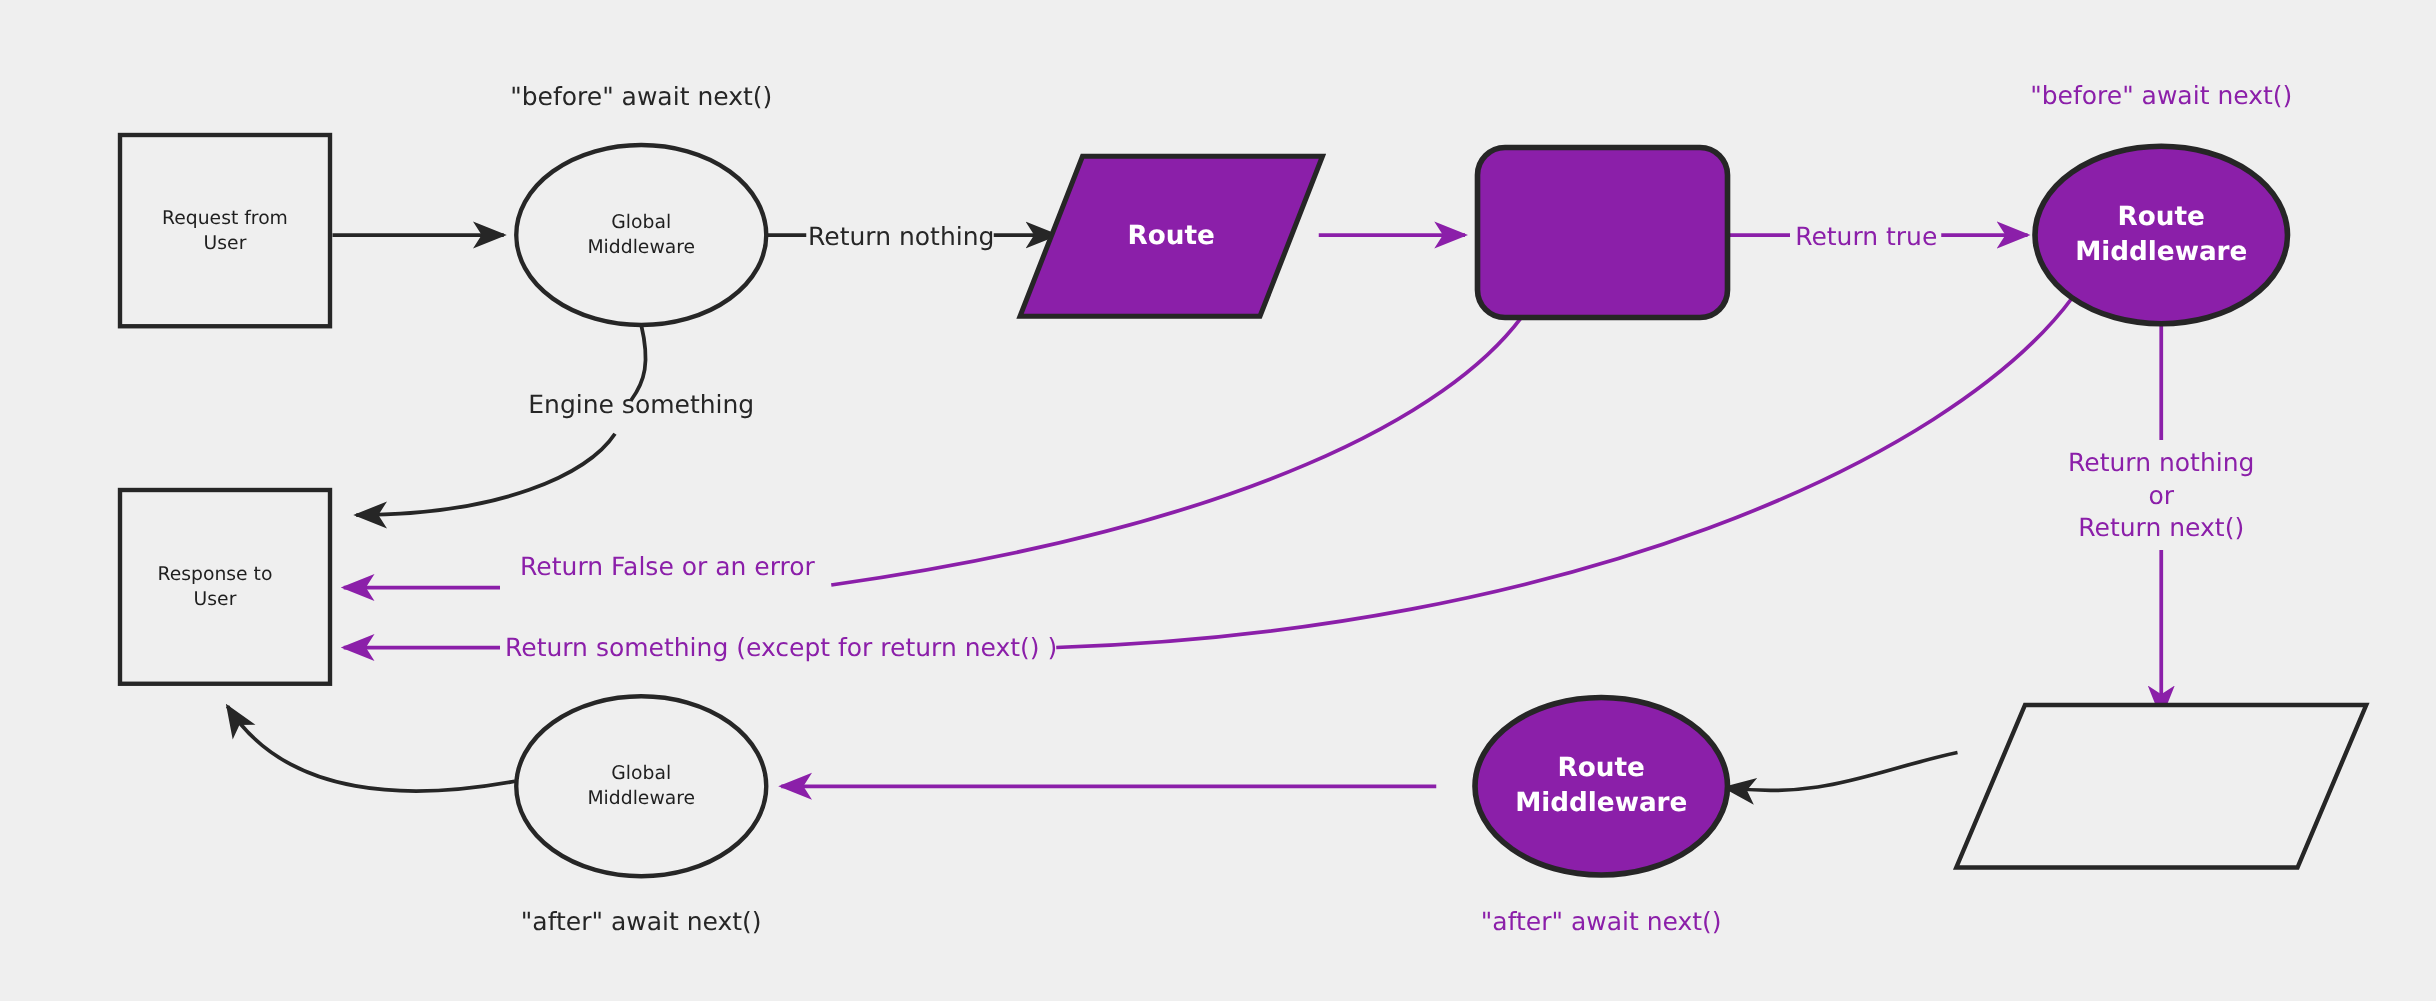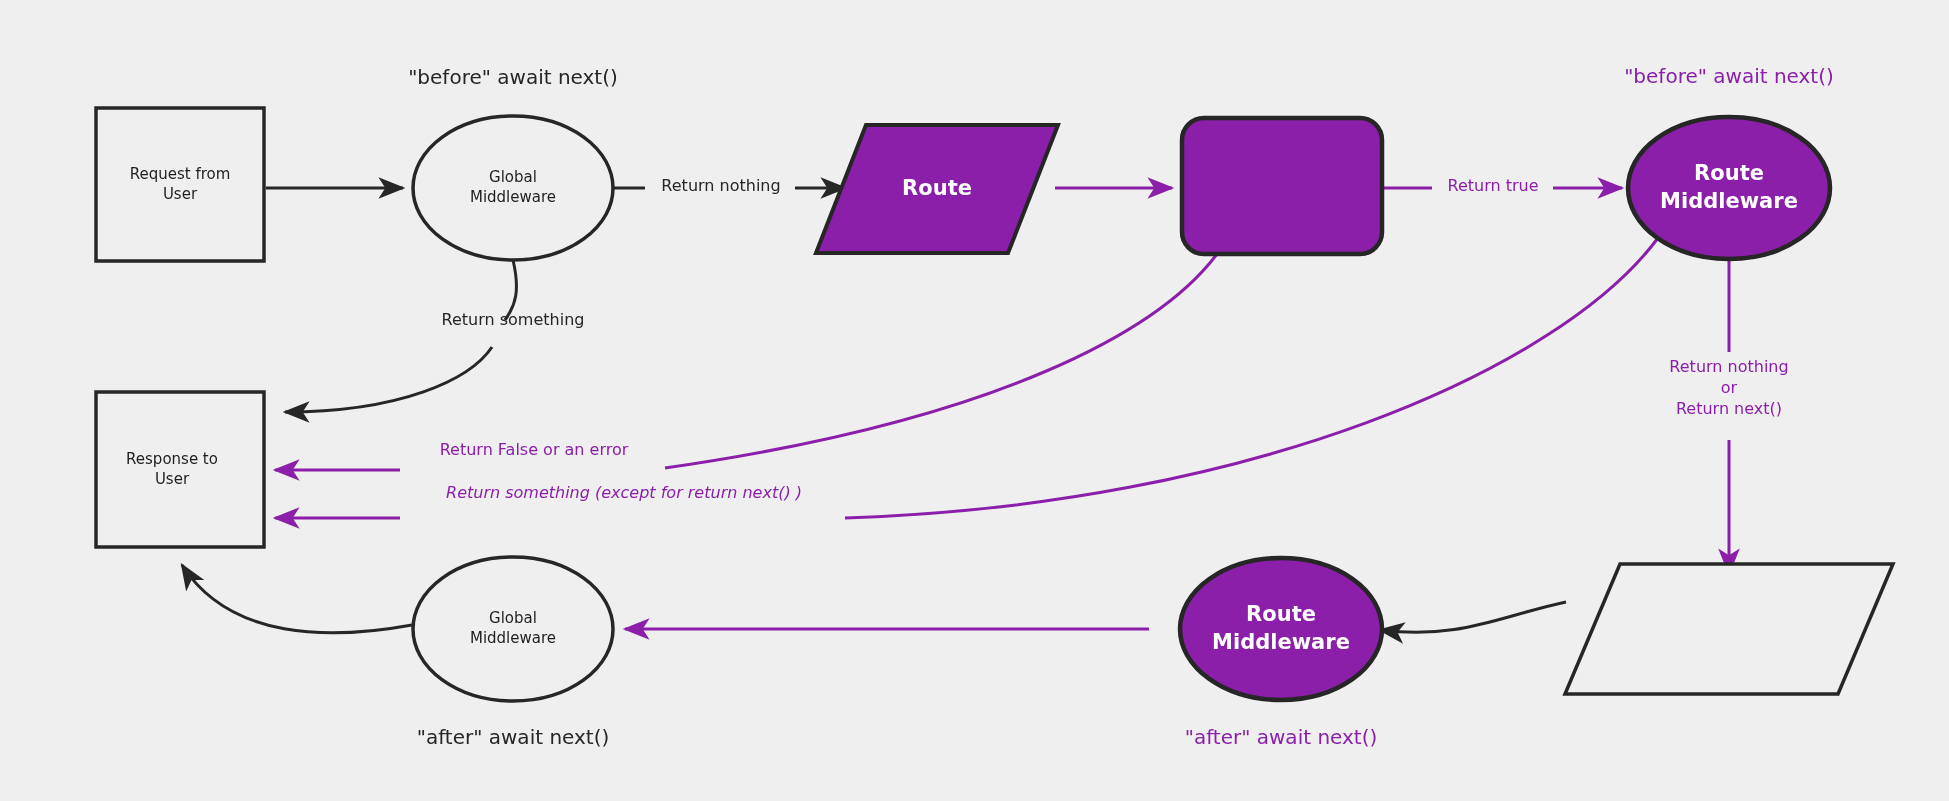--- a/index.html
+++ b/index.html
@@ -49,21 +49,21 @@
   }
   .lbl-small-dark {
     color: #262626;
     font-size: 19px;
     font-weight: 400;
   }
   .edge-label {
     position: absolute;
     text-align: center;
     white-space: nowrap;
-    font-size: 16px;
+    font-size: 20px;
     line-height: 1.30;
     pointer-events: none;
   }
   .edge-dark { color: #262626; }
   .edge-purple { color: #8B1FA9; text-align: center; }
   .annot {
     position: absolute;
     text-align: center;
     white-space: nowrap;
     font-size: 20px;
@@ -168,27 +168,27 @@
     <span>Middleware</span>
   </div>
 
   <div class="node-label lbl-dark" style="left:96px; top:392px; width:152px; height:155px;">
     <span>Response to</span>
     <span>User</span>
   </div>
 
   <div class="edge-label edge-dark" style="left:645px; top:176px; width:152px;">Return nothing</div>
 
-  <div class="edge-label edge-dark" style="left:403px; top:310px; width:220px;">Return something</div>
+  <div class="edge-label edge-dark" style="left:403px; top:310px; width:220px;">Engine something</div>
 
   <div class="edge-label edge-purple" style="left:1430px; top:176px; width:126px;">Return true</div>
 
   <div class="edge-label edge-purple" style="left:404px; top:440px; width:260px;">Return False or an error</div>
 
-  <div class="edge-label edge-purple" style="left:404px; top:483px; width:440px;font-style:italic;">Return something (except for return next() )</div>
+  <div class="edge-label edge-purple" style="left:404px; top:505px; width:440px;">Return something (except for return next() )</div>
 
   <div class="edge-label edge-purple" style="left:1609px; top:357px; width:240px;">
     <div>Return nothing</div>
     <div>or</div>
     <div>Return next()</div>
   </div>
 
   <div class="annot annot-dark" style="left:363px; top:65px; width:300px;">"before" await next()</div>
 
   <div class="annot annot-purple" style="left:1579px; top:64px; width:300px;">"before" await next()</div>

